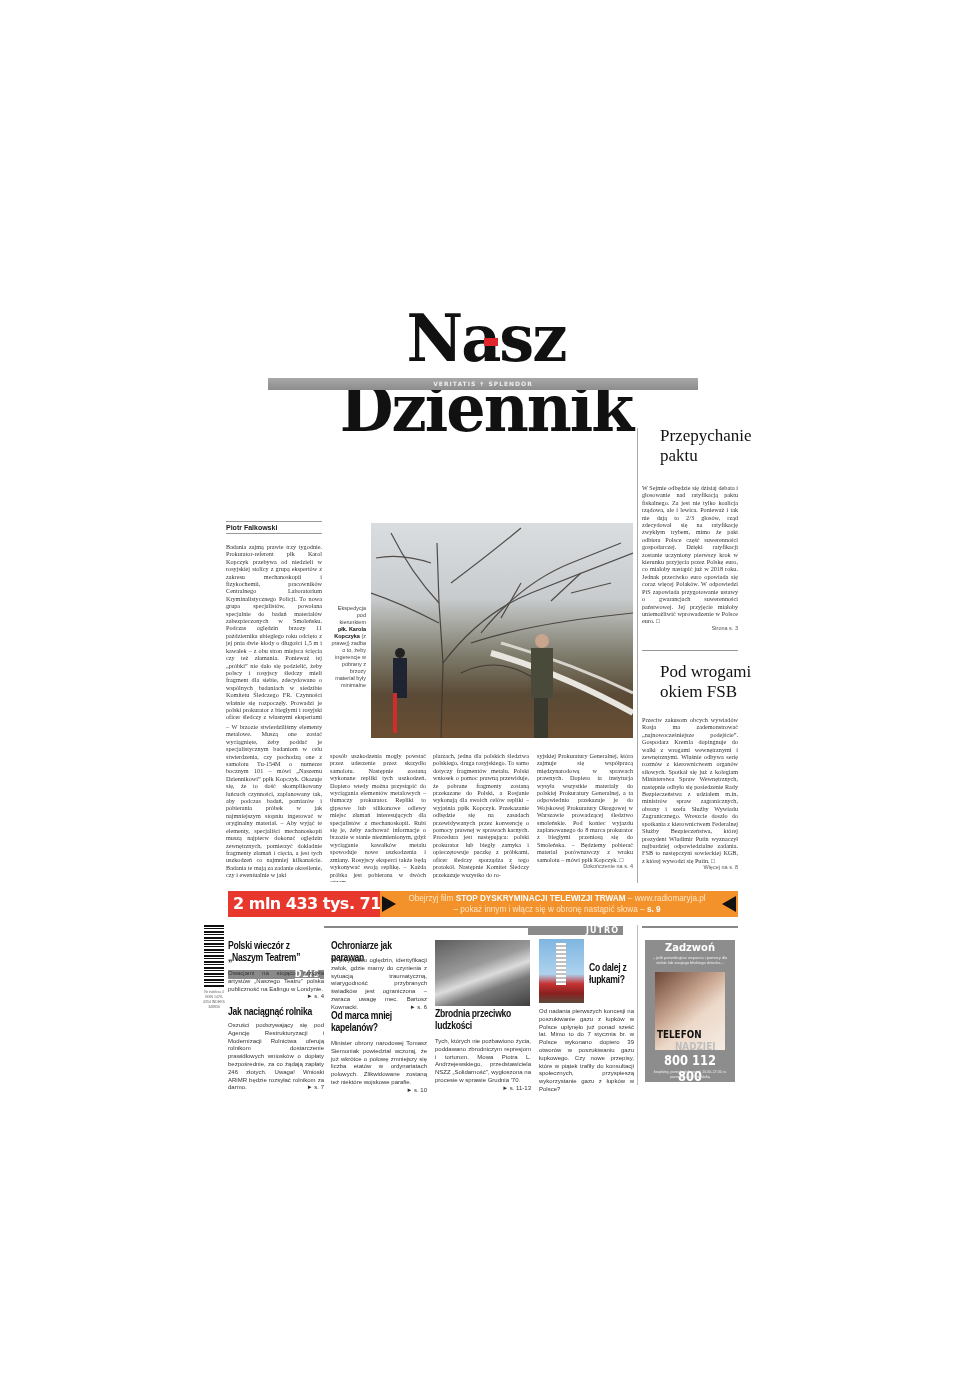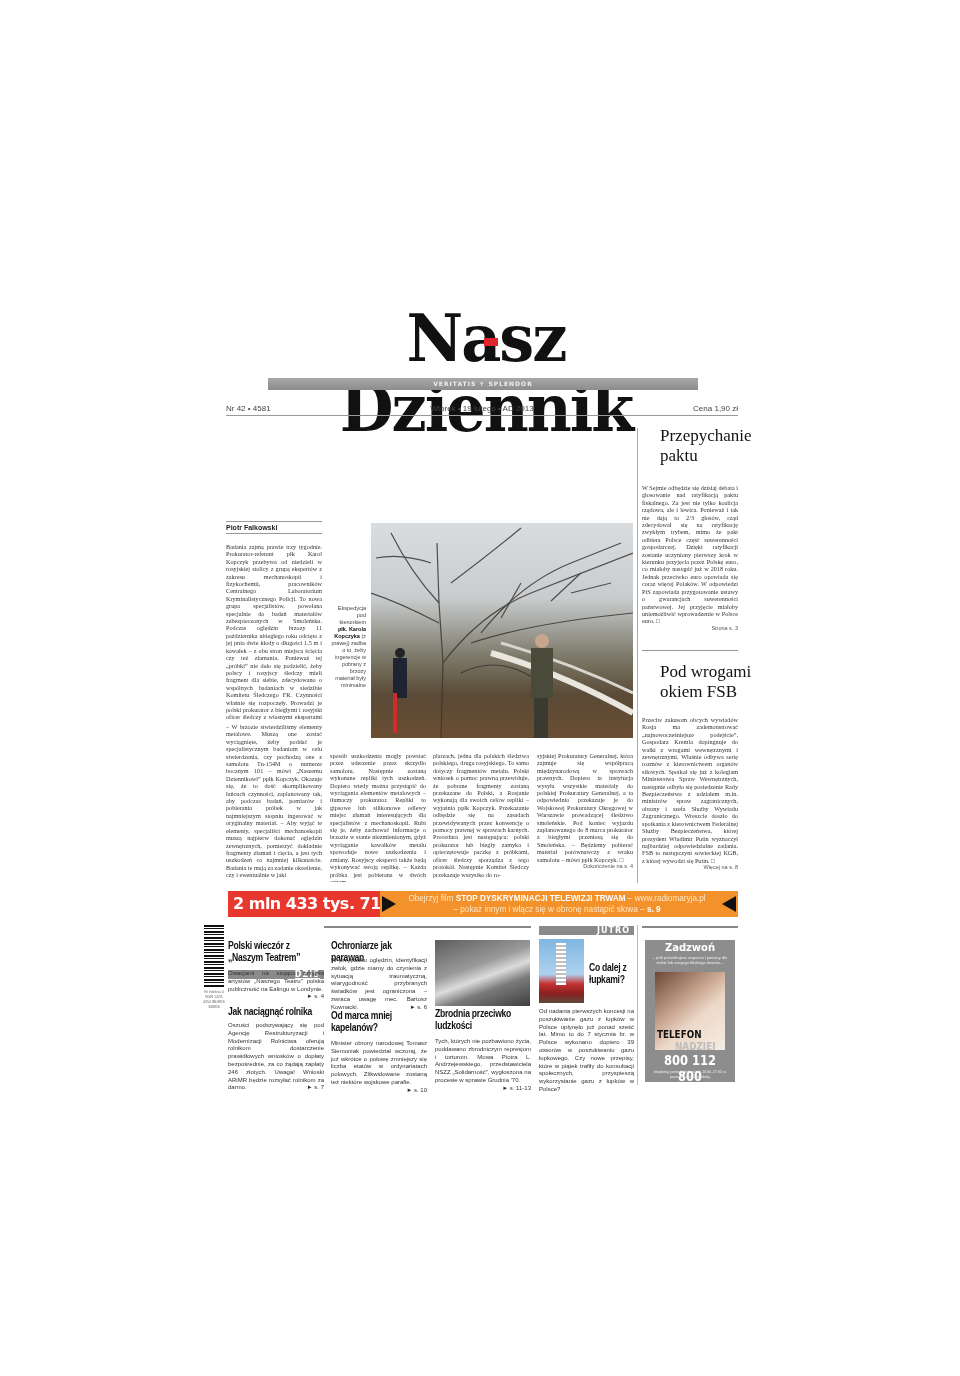--- a/index.html
+++ b/index.html
@@ -121,25 +121,20 @@
 <body>
 
 <div class="page">
 
   <div class="masthead">
     <div class="masthead-title">Nasz Dziennik</div>
     <div class="flag-accent"></div>
     <div class="motto-bar">VERITATIS ✝ SPLENDOR</div>
   </div>
 
-  <div class="infoline">
-    <span class="info-left">Nr 42 • 4581</span>
-    <span class="info-center">Wtorek  •  19 lutego  •  AD 2013</span>
-    <span class="info-right">Cena 1,90 zł</span>
-  </div>
 
 
   <div class="byline">Piotr Falkowski</div>
   <div class="col1-top body-text">Badania zajmą prawie trzy tygodnie. Prokurator-referent płk Karol Kopczyk przebywa od niedzieli w rosyjskiej stolicy z grupą ekspertów z zakresu mechanoskopii i fizykochemii, pracowników Centralnego Laboratorium Kryminalistycznego Policji. To nowa grupa specjalistów, powołana specjalnie do badań materiałów zabezpieczonych w Smoleńsku. Podczas oględzin brzozy 11 października ubiegłego roku odcięto z jej pnia dwie kłody o długości 1,5 m i kawałek – z obu stron miejsca ścięcia czy też złamania. Ponieważ tej „próbki” nie dało się podzielić, żeby polscy i rosyjscy śledczy mieli fragment dla siebie, zdecydowano o wspólnych badaniach w siedzibie Komitetu Śledczego FR. Czynności właśnie się rozpoczęły. Prowadzi je polski prokurator z biegłymi i rosyjski oficer śledczy z własnymi ekspertami uzasługujących specjalności.</div>
 
   <div class="caption">
     <span>Ekspedycja pod kierunkiem</span>
     <b>płk. Karola Kopczyka</b>
     <span>(z prawej) zadba o to, żeby ingerencje w pobrany z brzozy materiał były minimalne</span>
   </div>
@@ -204,21 +199,21 @@
       <div class="banner-text">
         <span>Obejrzyj film </span><b>STOP DYSKRYMINACJI TELEWIZJI TRWAM</b><span> – www.radiomaryja.pl</span><br>
         <span>– pokaż innym i włącz się w obronę nastąpić słowa – </span><b>s. 9</b>
       </div>
       <div class="banner-arrow-r"></div>
     </div>
   </div>
 
   <div class="section-bar" style="left:228px; top:970px; width:96px;text-decoration:underline;">DZIŚ</div>
   <div class="section-line" style="left:324px; top:926px; width:207px;"></div>
-  <div class="section-bar" style="left:539px; top:926px; width:95px;">JUTRO</div>
+  <div class="section-bar" style="left:528px; top:926px; width:95px;">JUTRO</div>
   <div class="section-line" style="left:642px; top:926px; width:96px;"></div>
 
   <div class="barcode"></div>
   <div class="barcode-text">Nr indeksu 4 ISSN 1429-4354 INDEKS 348856</div>
 
   <div class="teaser-title" style="left:228px; top:940px; width:110px;">Polski wieczór z „Naszym Teatrem”</div>
   <div class="teaser-body" style="left:228px; top:970px; width:96px;">
     <span>Owacjami na stojąco przyjęła artystów „Naszego Teatru” polska publiczność na Ealingu w Londynie.</span>
     <span class="teaser-ref">► s. 4</span>
   </div>

